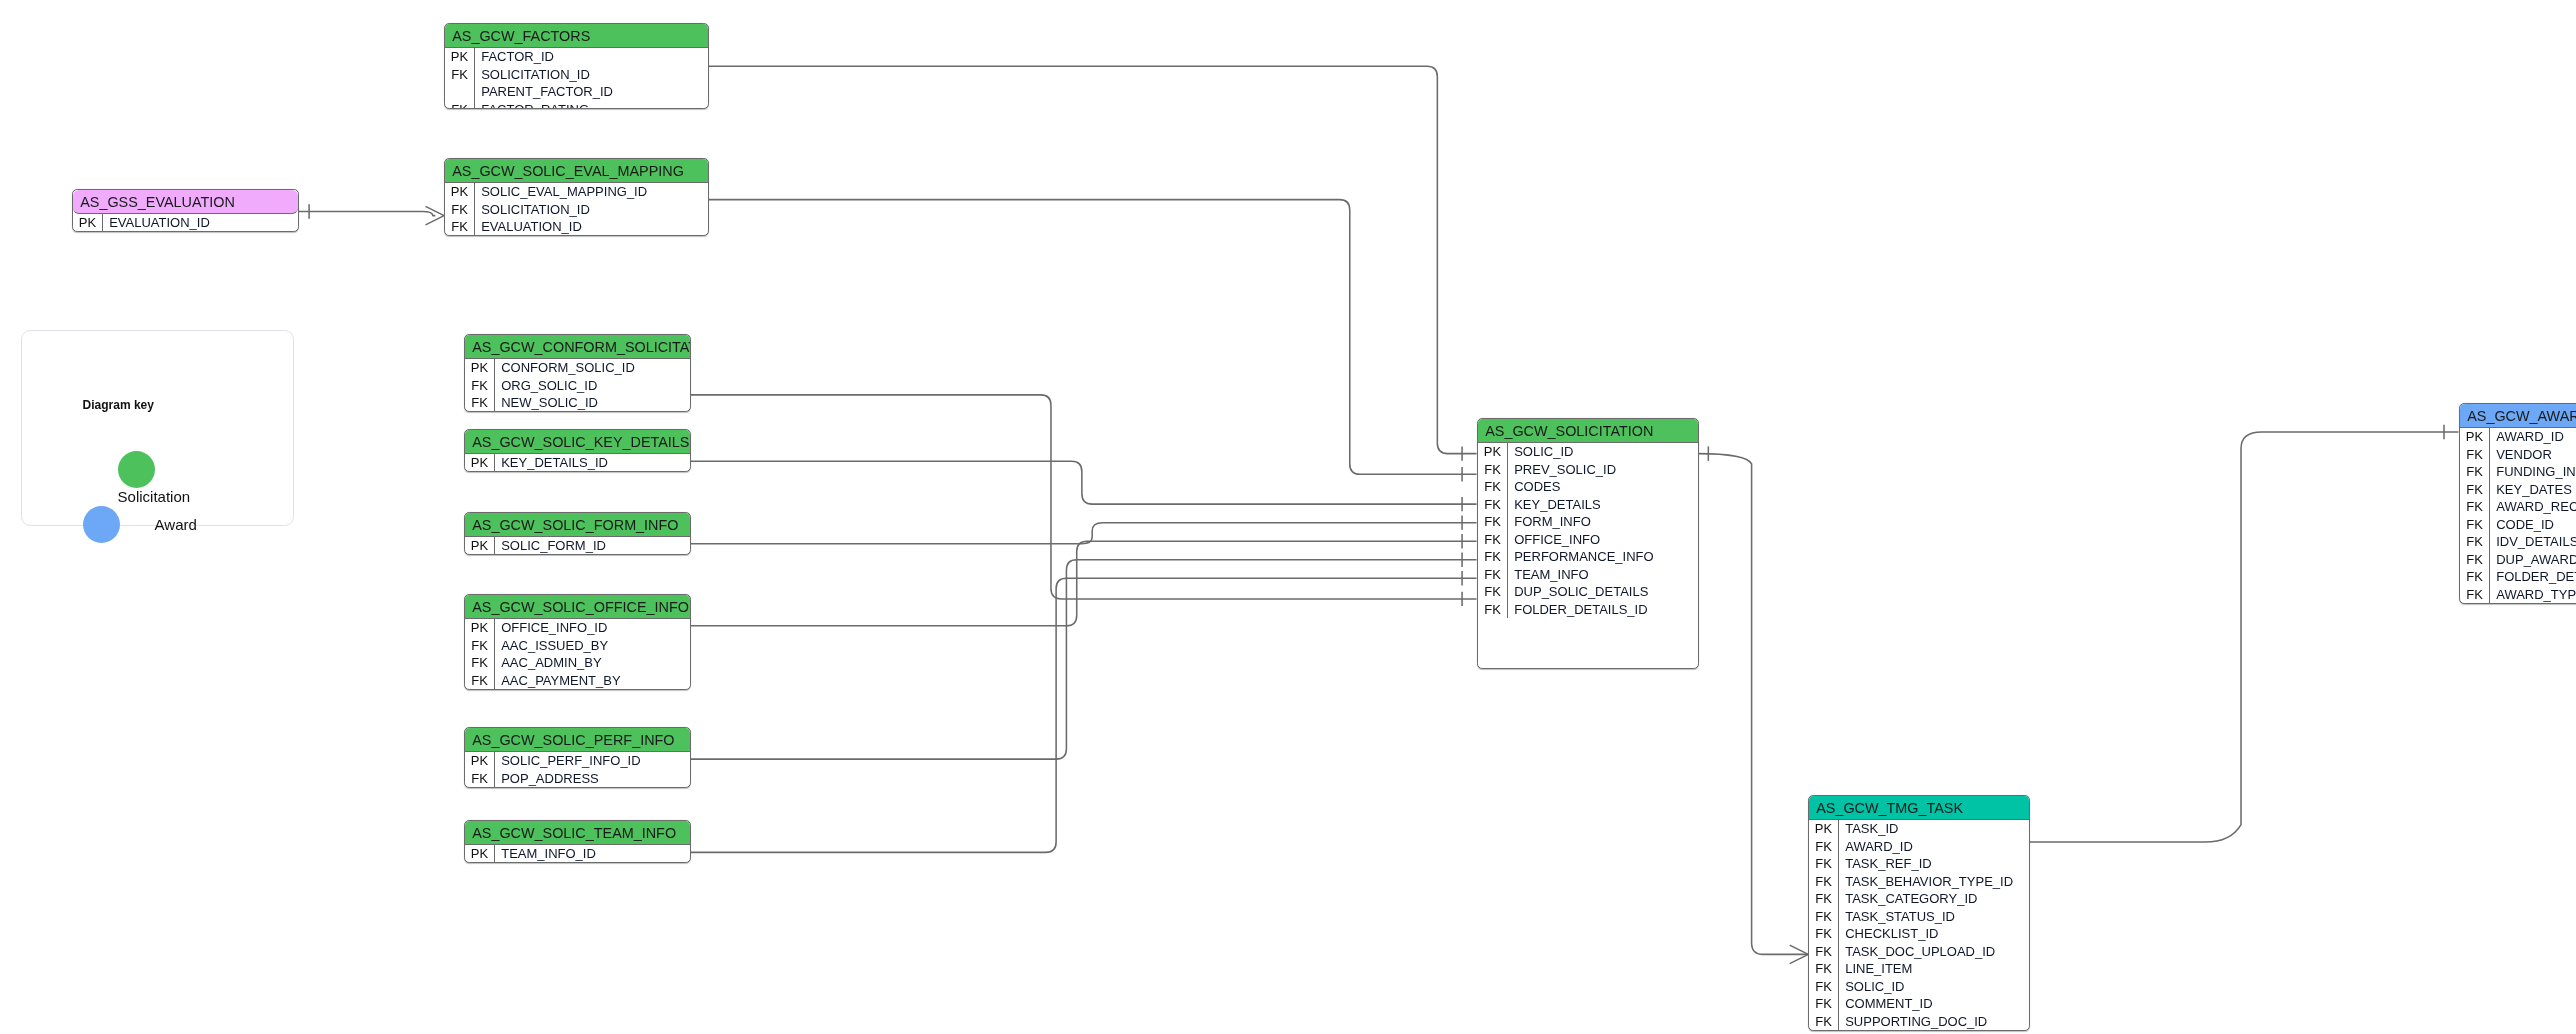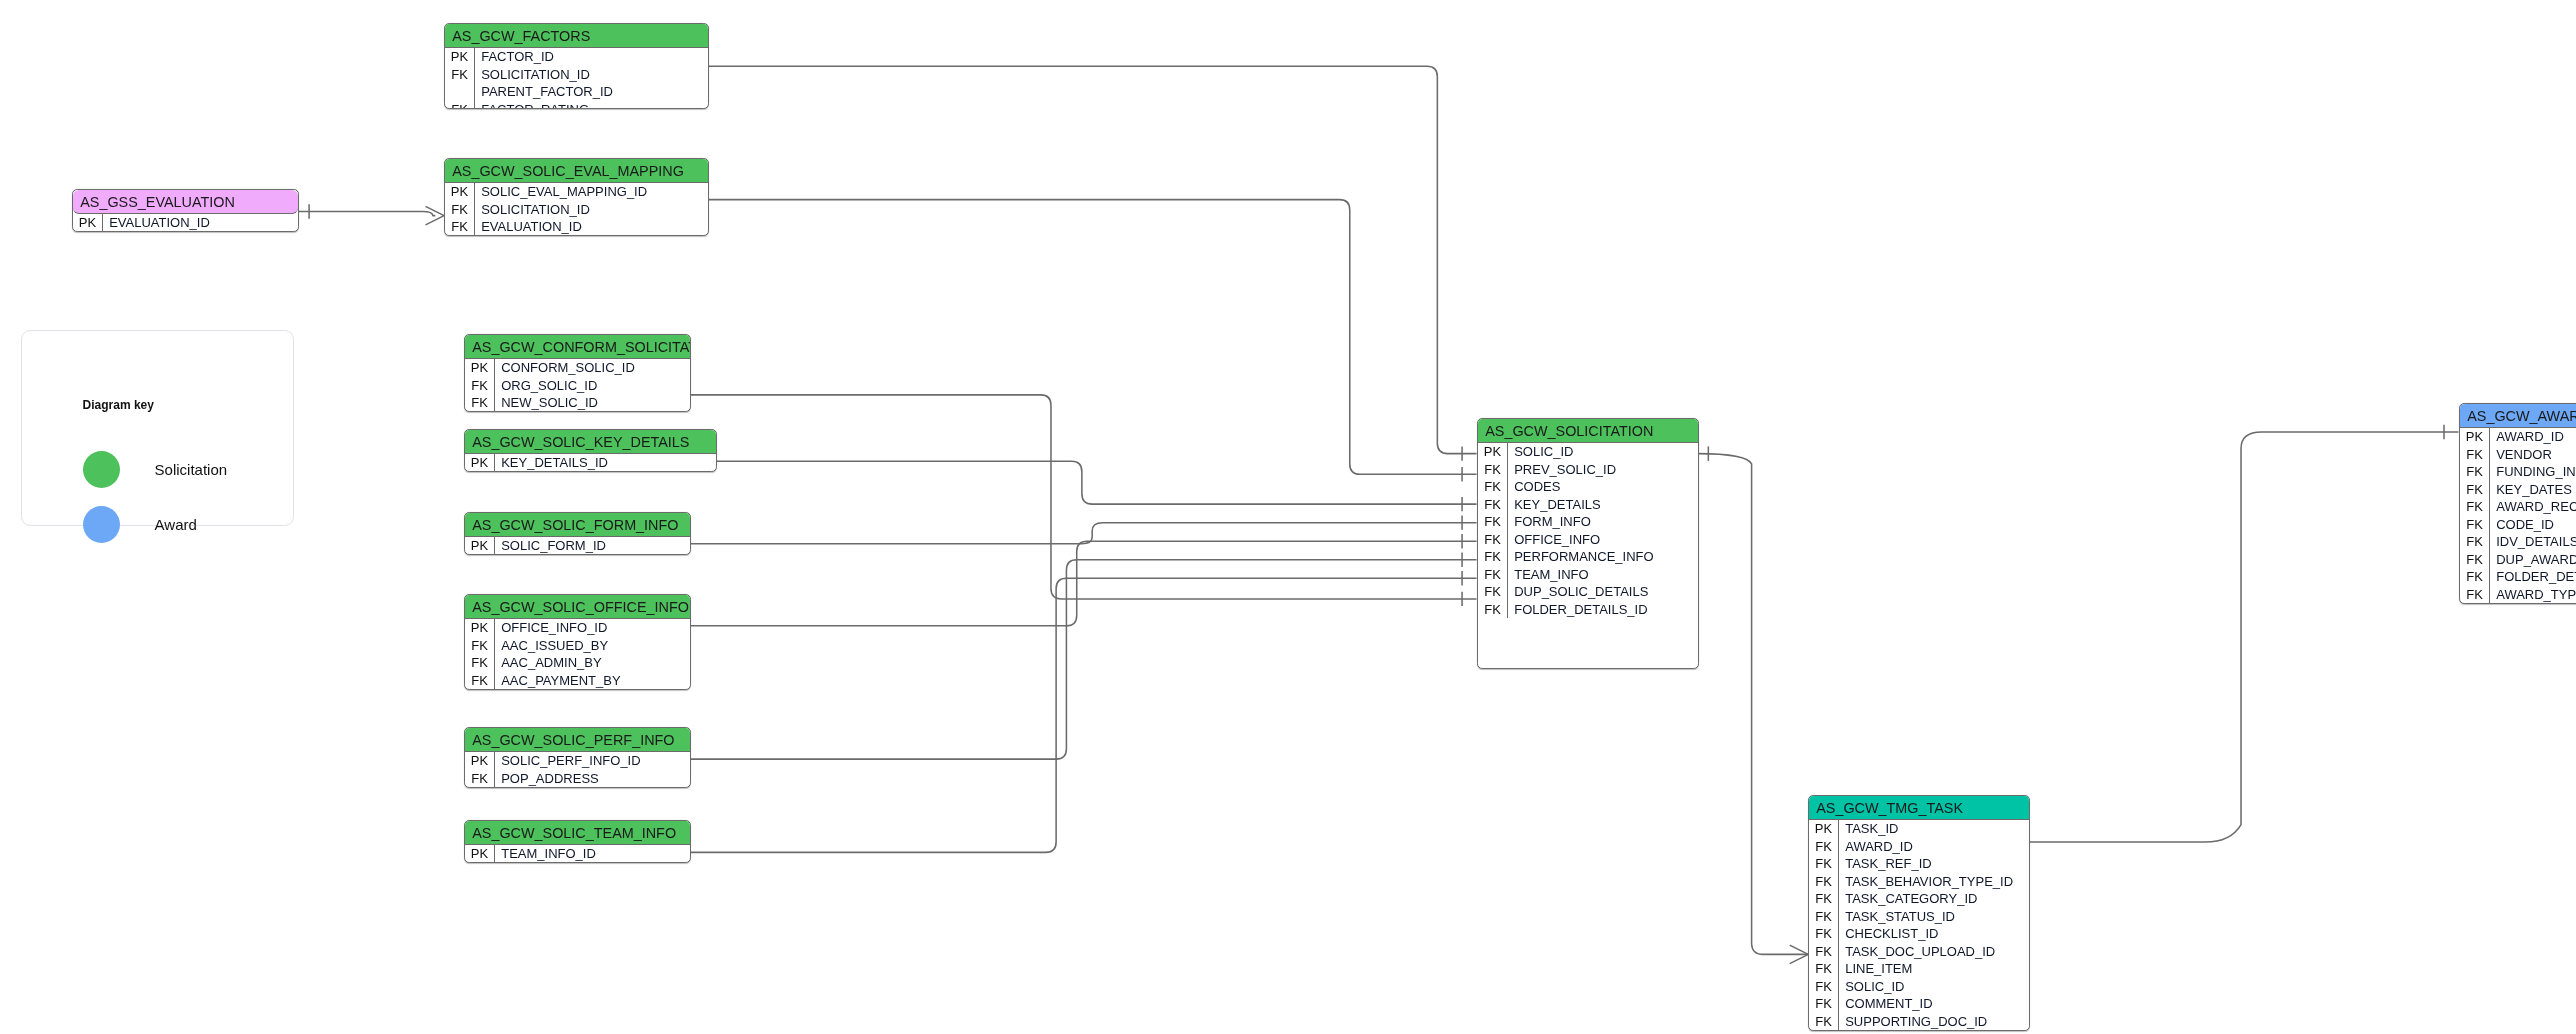--- a/index.html
+++ b/index.html
@@ -102,21 +102,21 @@
       <path d="M6184 1048 L6184 1076"></path>
       <path d="M5230 1144 L5230 1172"></path>
 
       <path d="M5202 1158 L5690 1158 Q5722 1158 5722 1186 L5722 1392 Q5722 1412 5742 1412 L6212 1412"></path>
       <path d="M6212 1412 L6176 1394 M6212 1412 L6176 1430"></path>
     </g>
   </svg>
 
   <div class="legend" style="left:20.6px;top:330px;width:273px;height:196px;">
     <div class="legend-title">Diagram key</div>
-    <div class="legend-item" style="left:61px;top:120px;">
+    <div class="legend-item" style="left:61px;top:120px;flex-direction:column;">
       <span class="legend-swatch" style="background:#4CC15C;"></span>
       <span class="legend-label">Solicitation</span>
     </div>
     <div class="legend-item" style="left:61px;top:175px;">
       <span class="legend-swatch" style="background:#6CA8F5;"></span>
       <span class="legend-label">Award</span>
     </div>
   </div>
 
   <div id="entities">
@@ -177,21 +177,21 @@
           <div class="row">
             <div class="rk">FK</div>
             <div class="rn">ORG_SOLIC_ID</div>
           </div>
           <div class="row">
             <div class="rk">FK</div>
             <div class="rn">NEW_SOLIC_ID</div>
           </div>
         </div>
       </div>
-      <div class="entity t-green" style="left: 464px; top: 429px; width: 253px; height: 43px;">
+      <div class="entity t-green" style="left: 464px; top: 429px; width: 227px; height: 43px;">
         <div class="ent-title">AS_GCW_SOLIC_KEY_DETAILS</div>
         <div class="rows">
           <div class="row">
             <div class="rk">PK</div>
             <div class="rn">KEY_DETAILS_ID</div>
           </div>
         </div>
       </div>
       <div class="entity t-green" style="left: 464px; top: 512px; width: 227px; height: 43px;">
         <div class="ent-title">AS_GCW_SOLIC_FORM_INFO</div>

